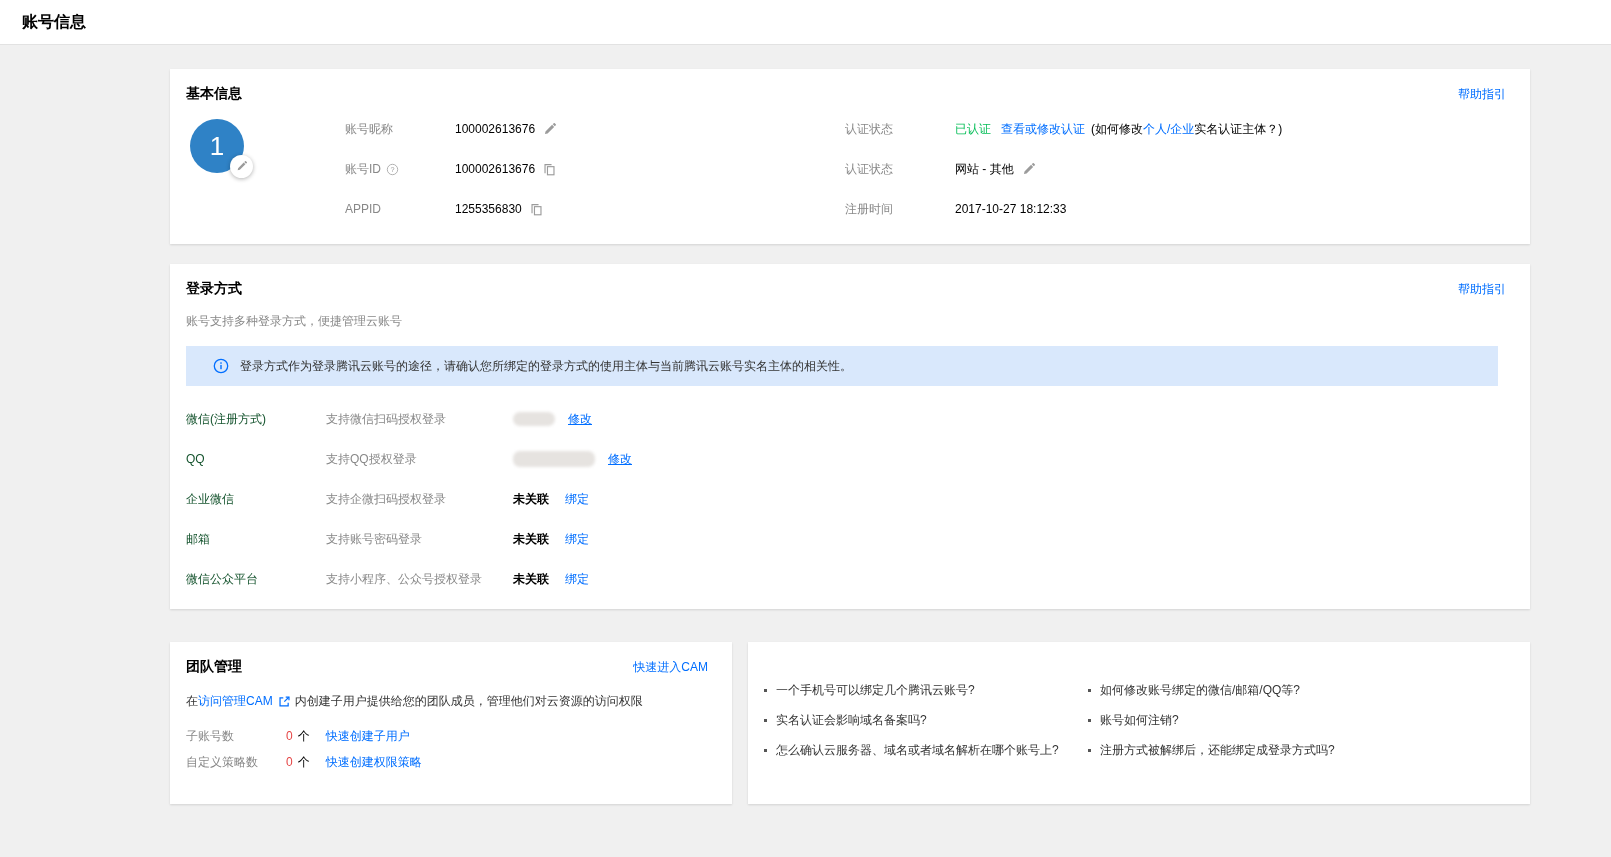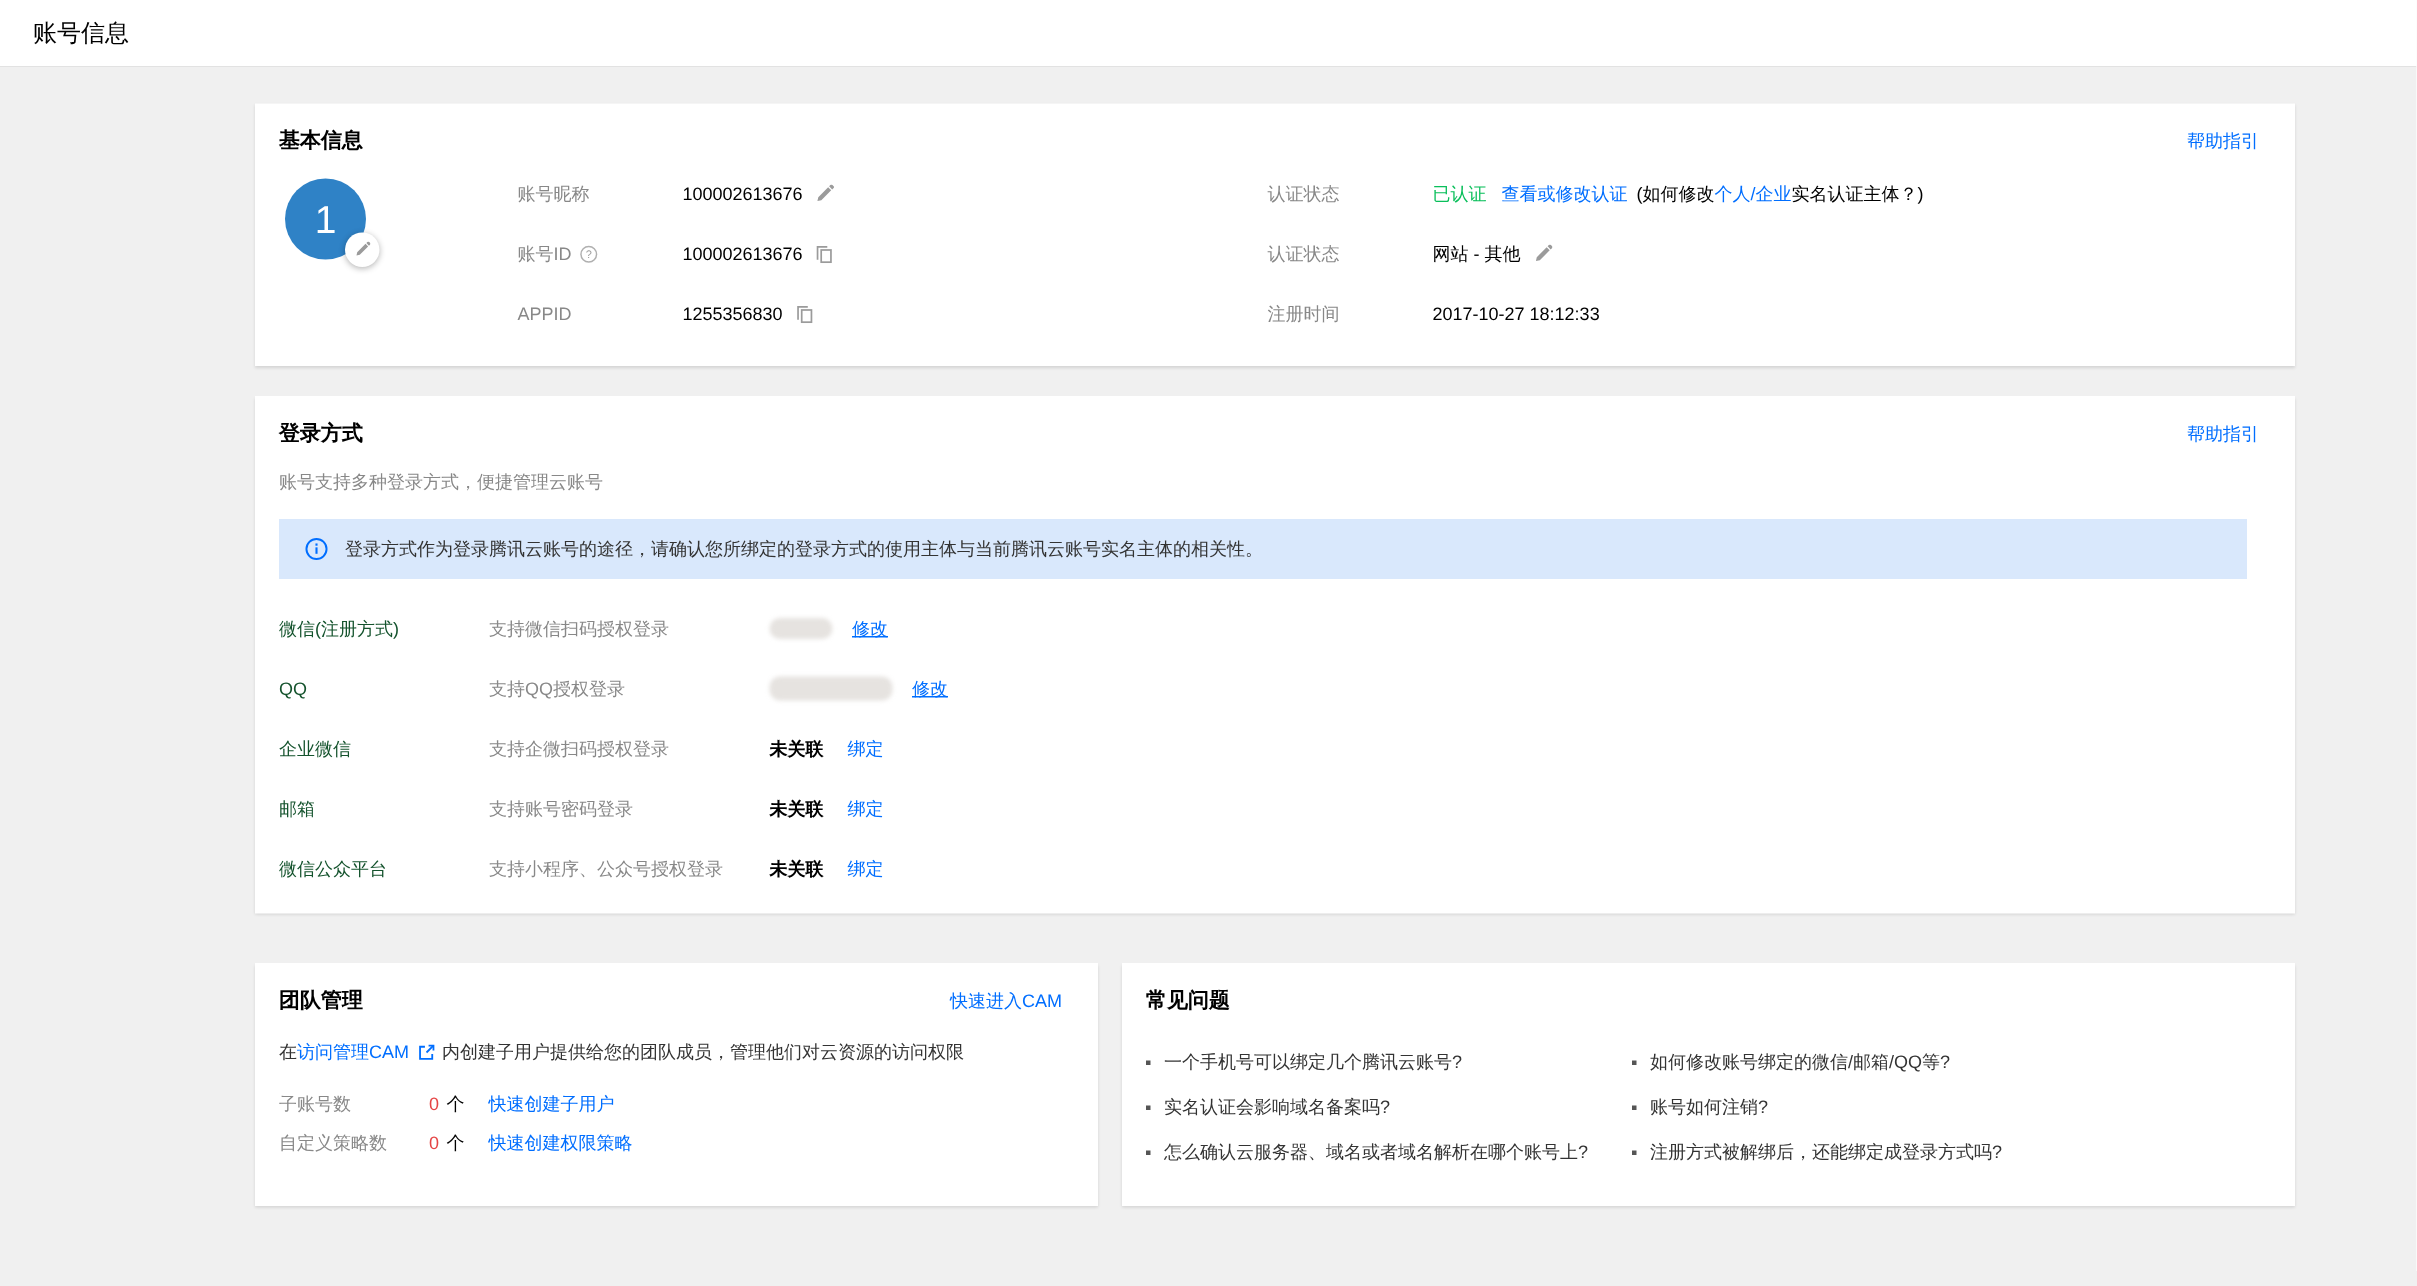--- a/index.html
+++ b/index.html
@@ -2,21 +2,21 @@
 <html><head>
 <meta charset="utf-8">
 <style>
   * { margin:0; padding:0; box-sizing:border-box; }
   html,body { width:1611px; height:857px; overflow:hidden; background:#fff;
     font-family:"Liberation Sans","DejaVu Sans",sans-serif; font-size:12px; color:#000; }
 
   
   .topbar { height:45px; background:#fff; border-bottom:1px solid #e2e2e2;
     display:flex; align-items:center; padding-left:22px; }
-  .page-title { font-size:16px; font-weight:normal; color:#000; }
+  .page-title { font-size:16px; font-weight:bold; color:#000; }
 
   
   .content { height:812px; background:#f0f0f0; padding:24px 81px 0 170px; }
 
   .card { background:#fff; box-shadow:0 1px 2px rgba(0,0,0,.12); padding:16px 24px 0 16px; }
   .card-head { display:flex; justify-content:space-between; align-items:center; }
   .card-title { font-size:14px; font-weight:bold; color:#000; }
   .link { color:#006eff; cursor:pointer; text-decoration:none; font-size:12px; }
   .label { color:#888; }
 
@@ -35,21 +35,21 @@
   .icon-btn { margin-left:8px; display:inline-flex; align-items:center; cursor:pointer; }
   .lab-ico { margin-left:5px; display:inline-flex; cursor:pointer; }
   .green { color:#0abf5b; }
   .ml10 { margin-left:10px; }
   .note { color:#000; margin-left:6px; }
 
   
   .card-login { height:345px; }
   .subtitle { color:#888; margin-top:15px; }
   .banner { margin-top:16px; margin-right:8px; height:40px; background:#d9e8fc;
-    display:flex; align-items:center; padding-left:17px; }
+    display:flex; align-items:center; padding-left:27px; }
   .banner-txt { margin-left:11px; color:#333; }
   .login-rows { margin-top:13px; }
   .login-row { display:flex; align-items:center; height:40px; }
   .login-row .l { width:140px; color:#14532d; }
   .login-row .d { width:187px; color:#888; }
   .login-row .v { display:flex; align-items:center; }
   .bold-v { color:#000; font-weight:bold; }
   .redact { background:#e6e3e0; filter:blur(1.5px); border-radius:7px; height:14px; }
   .redact-sm { width:42px; }
   .redact-lg { width:82px; height:16px; }
@@ -268,23 +268,20 @@
         <div class="stat">
           <span class="label">自定义策略数</span>
           <span class="count">0</span>
           <span class="unit">个</span>
           <a class="link gap16">快速创建权限策略</a>
         </div>
       </div>
     </section>
 
     <section class="card card-faq">
-      <div class="card-head">
-        <span class="card-title">常见问题</span>
-      </div>
       <div class="faq-cols">
         <div class="faq-col1">
           <div class="faq-item">
             <span class="dot"></span>
             <span>一个手机号可以绑定几个腾讯云账号?</span>
           </div>
           <div class="faq-item">
             <span class="dot"></span>
             <span>实名认证会影响域名备案吗?</span>
           </div>

